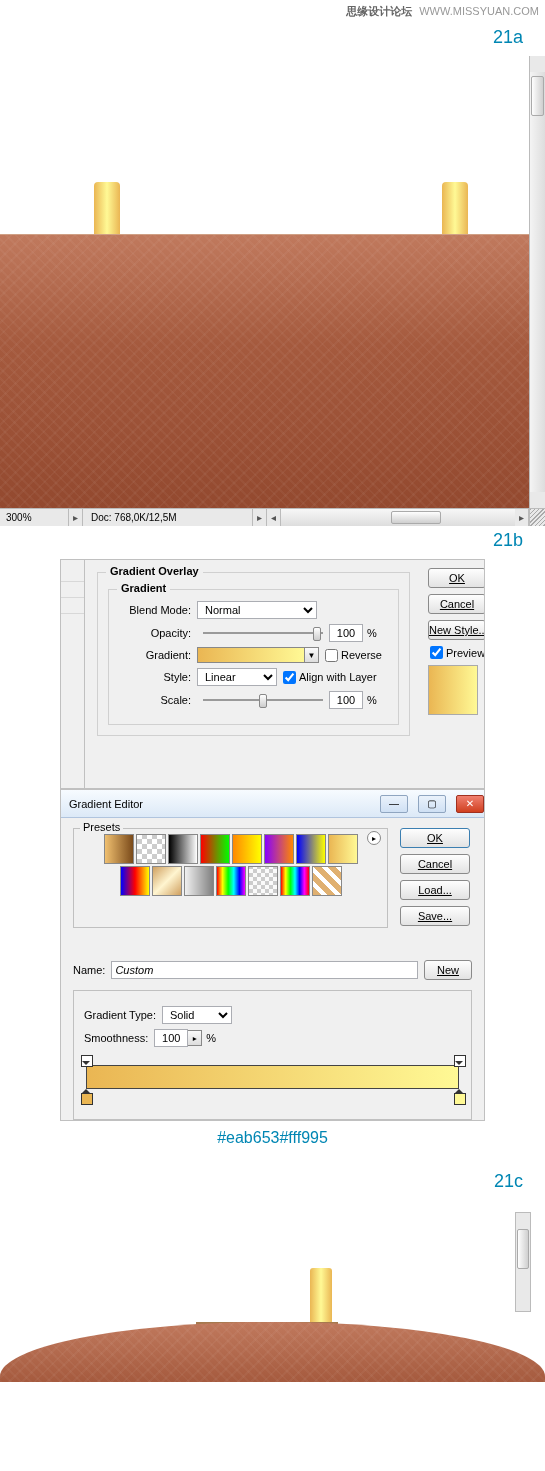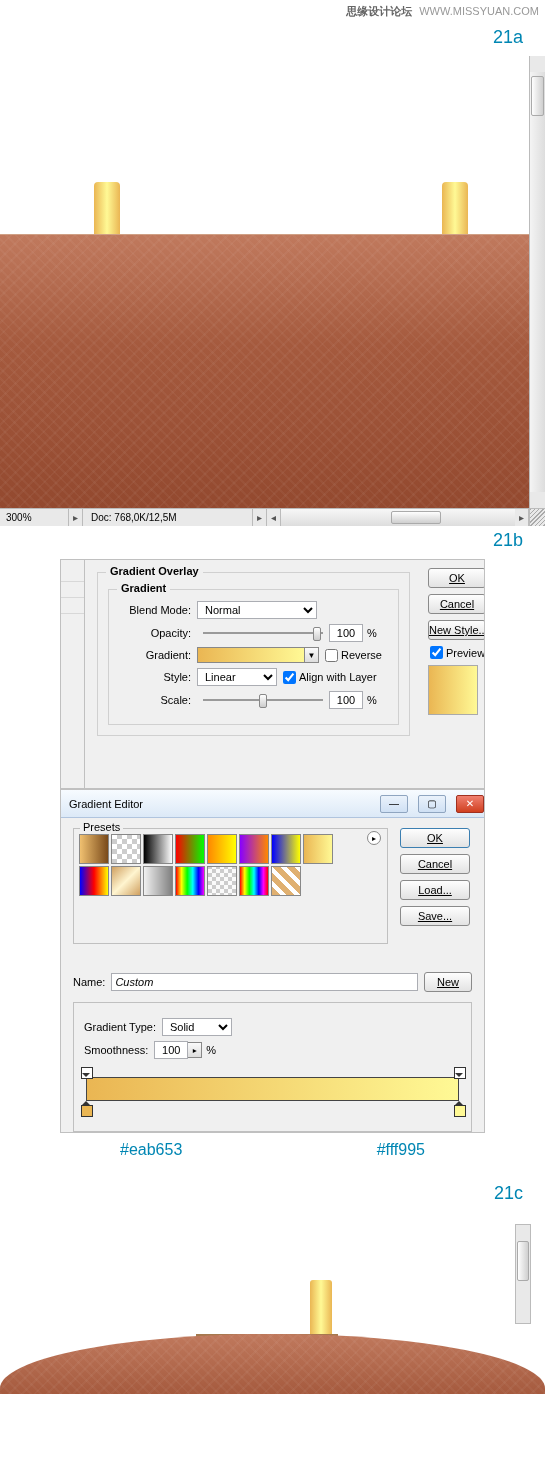--- a/index.html
+++ b/index.html
@@ -59,21 +59,21 @@
 .btn { display: block; width: 58px; height: 20px; margin-bottom: 6px; border: 1px solid #8a8a8a; background: linear-gradient(#fefefe,#e3e3e3); border-radius: 3px; font: inherit; text-align: center; line-height: 18px; overflow: hidden; white-space: nowrap; text-decoration: underline; }
 .big-swatch { width: 50px; height: 50px; margin-top: 6px; border: 1px solid #aaa; background: linear-gradient(90deg,#eab653,#fff995); }
 
 .grad-editor { margin-top: 0; }
 .ge-title { height: 28px; background: linear-gradient(#f7fbff,#dce9f7); border-bottom: 1px solid #b0c4de; display: flex; align-items: center; padding-left: 8px; position: relative; gap: 8px; }
 .ge-title .tt { flex: 1; }
 .winbtn { width: 28px; height: 18px; border: 1px solid #8fa5c0; background: linear-gradient(#eaf2fb,#cfe0f4); margin-left: 2px; display: flex; align-items: center; justify-content: center; font-size: 10px; border-radius: 2px; }
 .winbtn.close { background: linear-gradient(#f08070,#d04020); color: #fff; border-color: #a03020; }
 .ge-body { display: flex; padding: 10px 12px 14px; gap: 12px; }
 .ge-left { flex: 1; }
-.presets-box { border: 1px solid #c0c0c0; padding: 4px; background: #f0f0f0; position: relative; height: 116px; }
+.presets-box { border: 1px solid #c0c0c0; padding: 4px; background: #f0f0f0; position: relative; height: 100px; text-align: center; }
 .presets-title { position: absolute; top: -8px; left: 6px; background: #f0f0f0; padding: 0 3px; }
 .presets-grid { display: inline-block; line-height: 0; }
 .presets-grid span { display: inline-block; width: 30px; height: 30px; border: 1px solid #888; margin: 1px; }
 .play-arrow { position: absolute; right: 6px; top: 2px; width: 14px; height: 14px; border: 1px solid #888; border-radius: 50%; display: flex; align-items: center; justify-content: center; font-size: 8px; background: #fff; }
 .ge-right { width: 72px; }
 .ge-right .btn { width: 70px; }
 .name-row { display: flex; align-items: center; gap: 6px; margin: 14px 0 10px; }
 .name-row input { flex: 1; font-style: italic; }
 .grad-type-box { border: 1px solid #c0c0c0; padding: 10px; background: #f0f0f0; }
 .grad-bar-wrap { position: relative; margin: 18px 2px 20px; }
@@ -82,21 +82,21 @@
 .stop.op { top: -14px; }
 .stop.col { bottom: -14px; }
 .stop::before { content: ""; position: absolute; left: 0; top: 4px; width: 10px; height: 10px; background: #fff; border: 1px solid #333; }
 .stop::after { content: ""; position: absolute; left: 1px; width: 0; height: 0; border: 4px solid transparent; }
 .stop.op::after { bottom: -4px; border-top-color: #333; }
 .stop.col::after { top: -4px; border-bottom-color: #333; }
 .stop.col.l::before { background: #eab653; }
 .stop.col.r::before { background: #fff995; }
 .stop.l { left: -5px; } .stop.r { right: -5px; }
 
-.color-labels { display: flex; justify-content: space-between; padding: 8px 60px 0; font-size: 16px; color: #0086b3; }
+.color-labels { display: flex; justify-content: center; padding: 8px 60px 0; font-size: 16px; color: #0086b3; }
 
 
 .section-c { position: relative; width: 545px; height: 180px; background: #fff; overflow: hidden; margin-top: 10px; }
 .vscroll-c { position: absolute; right: 14px; top: 10px; width: 16px; height: 100px; background: #e9e9e9; border: 1px solid #bbb; }
 .vscroll-c .t { position: absolute; left: 1px; right: 1px; top: 16px; height: 40px; background: linear-gradient(90deg,#fefefe,#cfcfcf); border: 1px solid #aaa; border-radius: 2px; }
 .leather-c { position: absolute; left: 0; right: 0; bottom: 0; height: 60px; background:
   repeating-linear-gradient(45deg, rgba(255,255,255,0.04) 0 2px, transparent 2px 7px),
   repeating-linear-gradient(-45deg, rgba(255,255,255,0.04) 0 2px, transparent 2px 9px),
   linear-gradient(#c0795d,#a55a3e);
   border-radius: 400px 400px 0 0 / 80px 80px 0 0;

